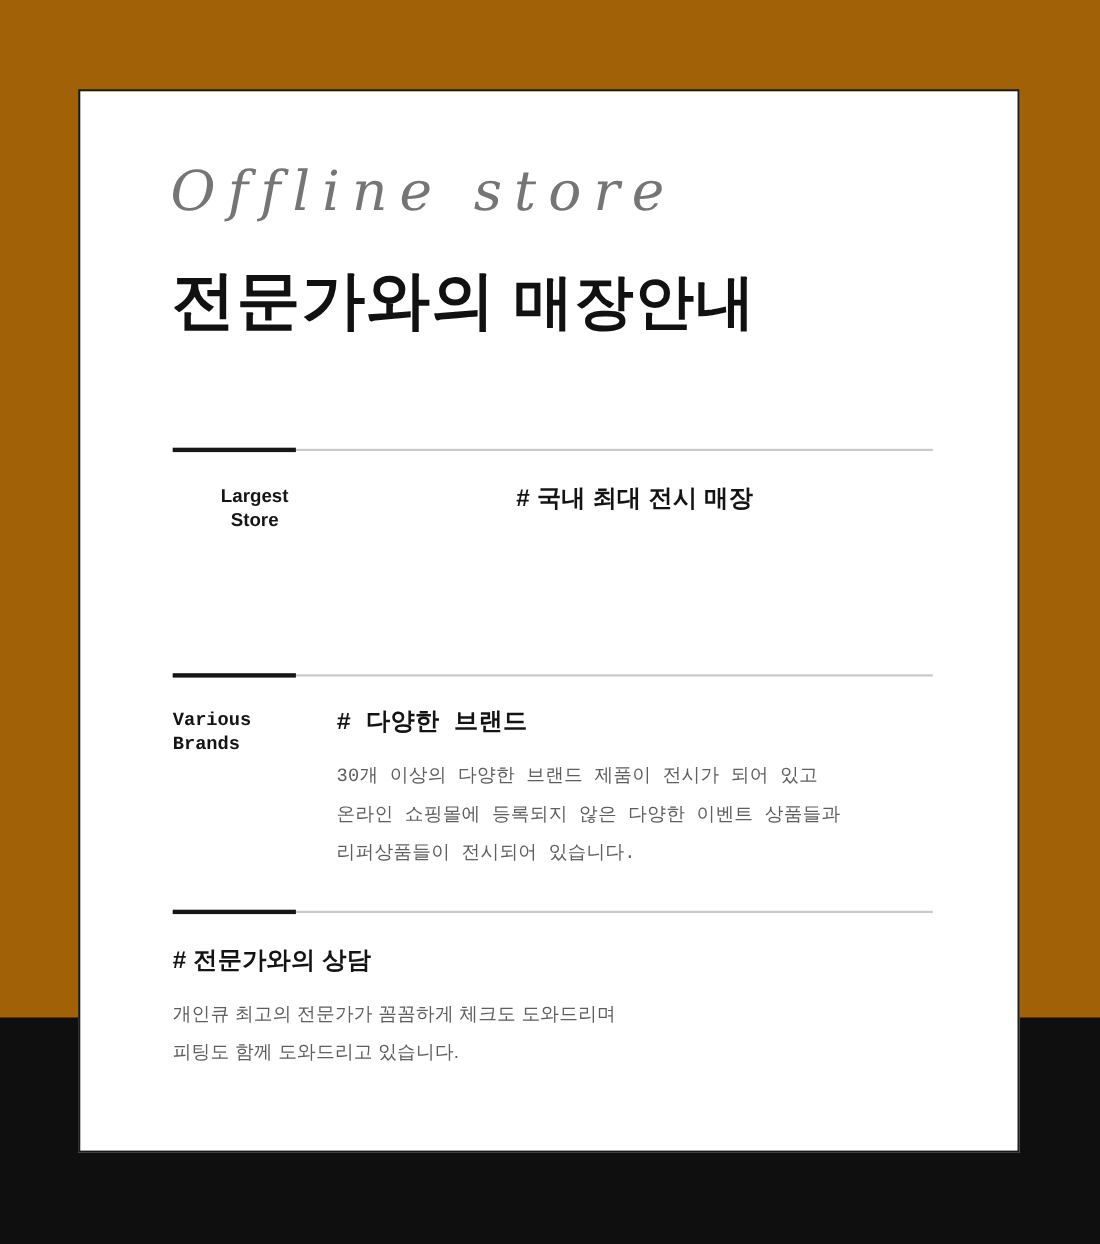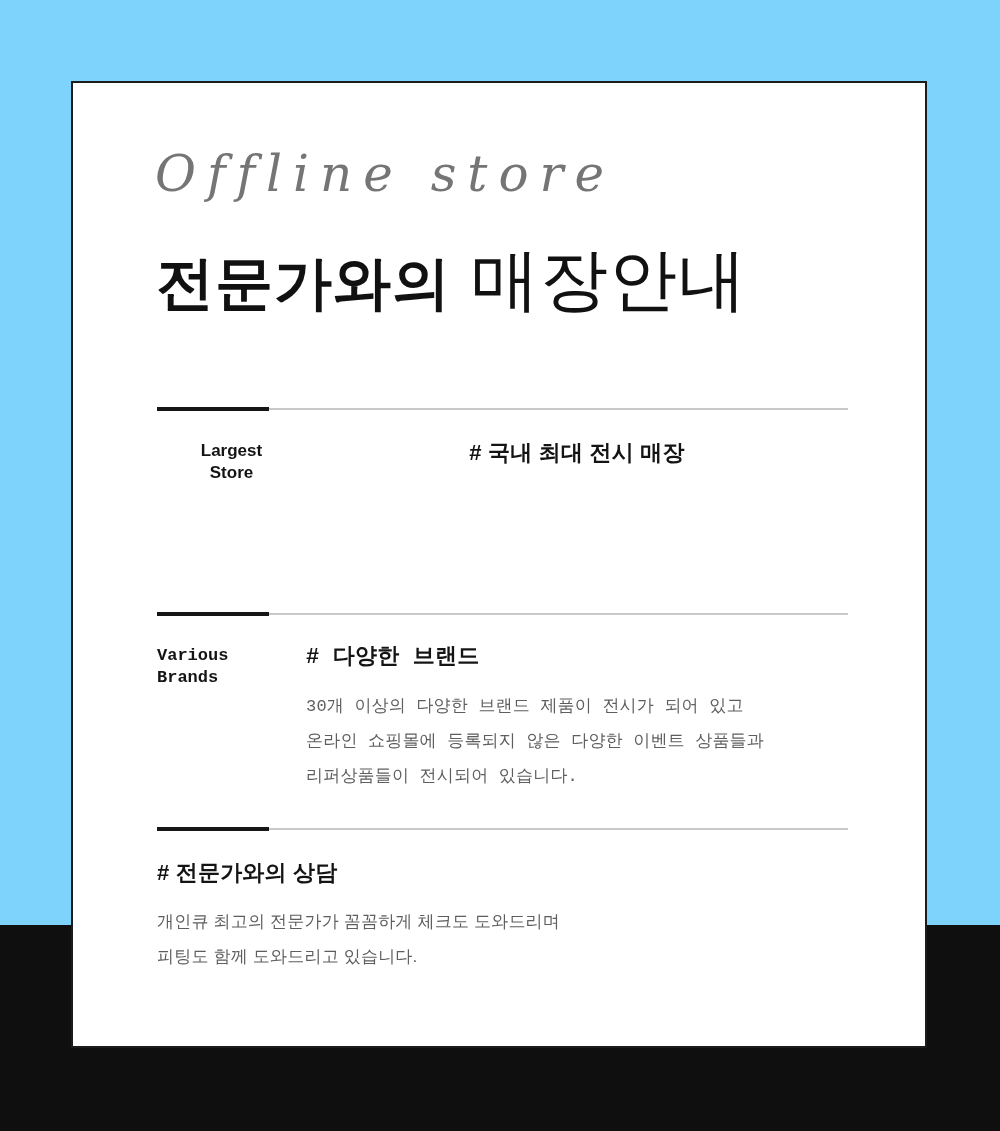--- a/index.html
+++ b/index.html
@@ -1,21 +1,21 @@
 <!DOCTYPE html>
 <html><head>
 <meta charset="utf-8">
 <style>
   * { margin: 0; padding: 0; box-sizing: border-box; }
   html, body { background: #e9e9e9; }
   .page {
     position: relative;
     width: 1000px;
     height: 1131px;
-    background: #7dd3fc;
+    background: #a16207;
     overflow: hidden;
     font-family: "Liberation Sans", sans-serif;
   }
   .black-band {
     position: absolute;
     left: 0;
     top: 925px;
     width: 100%;
     height: 206px;
     background: #0f0f0f;
@@ -42,21 +42,21 @@
   }
   .page-title {
     position: absolute;
     left: 83px;
     top: 152px;
     color: #111111;
     white-space: nowrap;
     letter-spacing: 1px;
   }
   .title-bold  { font-size: 58px; font-weight: 900; }
-  .title-light { font-size: 68px; font-weight: 400; }
+  .title-light { font-size: 54px; font-weight: 700; }
 
   .section {
     position: absolute;
     left: 84px;
     width: 691px;
   }
   .section-1 { top: 324px; text-align: center; }
   .section-2 { top: 529px; font-family: Liberation Mono, monospace; }
   .section-3 { top: 744px; }
 

